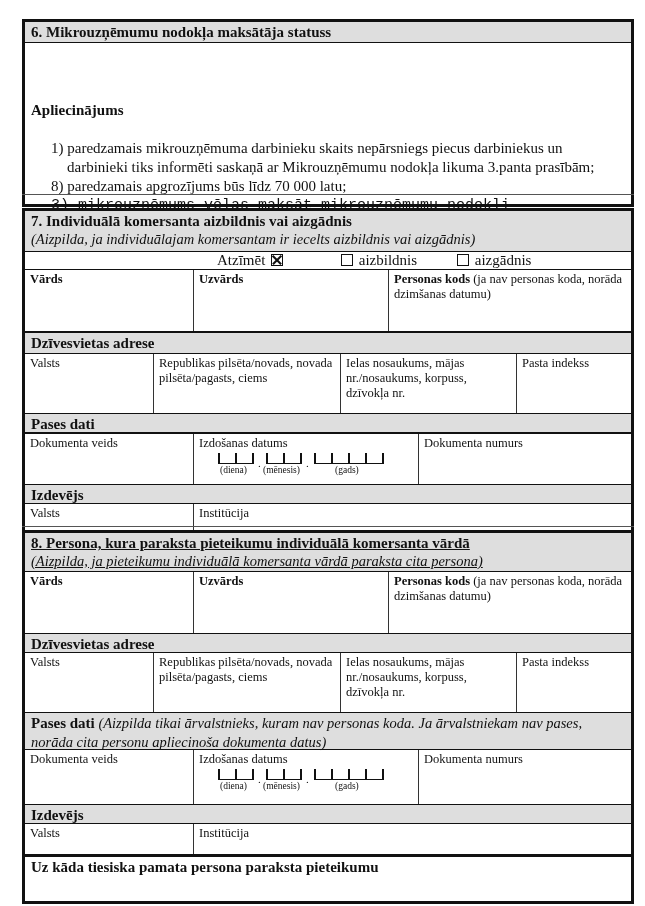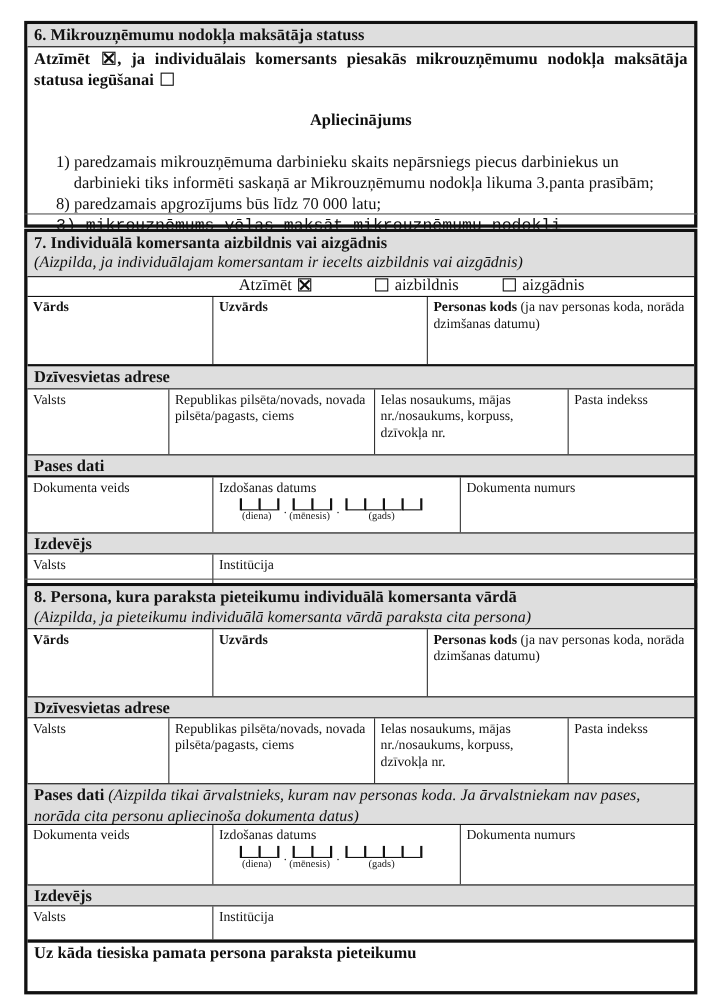--- a/index.html
+++ b/index.html
@@ -25,26 +25,21 @@
   .dlabel{position:absolute;top:13px;font-size:9.5px;line-height:10px;}
   .sep{position:absolute;left:22px;width:612px;height:1px;background:#555;}
 </style>
 </head>
 <body>
 
 <div class="box" style="top:5px;height:182px;margin-top:14px;">
   <div class="row gray hdr" style="top:0;height:21px;border-top:none;border-bottom:1.5px solid #111;">
     <span>6. Mikrouzņēmumu nodokļa maksātāja statuss</span>
   </div>
-  <div class="s6text b" style="top:23px;text-align:justify;">
-    <span>Atzīmēt</span>
-    <span class="chk x"></span><span>, ja individuālais komersants piesakās mikrouzņēmumu nodokļa maksātāja statusa iegūšanai</span>
-    <span class="chk"></span>
-  </div>
-  <div class="s6text b" style="top:79px;text-align:center;">Apliecinājums</div>
+  <div class="s6text b" style="top:79px;">Apliecinājums</div>
   <div class="s6text" style="top:117px;left:26px;">1) paredzamais mikrouzņēmuma darbinieku skaits nepārsniegs piecus darbiniekus un</div>
   <div class="s6text" style="top:136px;left:42px;">darbinieki tiks informēti saskaņā ar Mikrouzņēmumu nodokļa likuma 3.panta prasībām;</div>
   <div class="s6text" style="top:155px;left:26px;">8) paredzamais apgrozījums būs līdz 70 000 latu;</div>
   <div class="s6text" style="top:174px;left:26px;font-family:Liberation Mono, monospace;">3) mikrouzņēmums vēlas maksāt mikrouzņēmumu nodokli</div>
 </div>
 <div class="sep" style="top:194px;"></div>
 
 <div class="box" style="top:208px;height:321px;">
   <div class="row gray hdr" style="top:0;height:40px;border-top:none;">
     <div>7. Individuālā komersanta aizbildnis vai aizgādnis</div>
@@ -118,21 +113,21 @@
     <span>Izdevējs</span>
   </div>
   <div class="row" style="top:292px;height:29px;">
     <div class="cell first" style="left:0;width:168px;"><span>Valsts</span></div>
     <div class="cell" style="left:168px;right:0;"><span>Institūcija</span></div>
   </div>
 </div>
 <div class="sep" style="top:526px;"></div>
 
 <div class="box" style="top:530px;height:368px;">
-  <div class="row gray hdr" style="top:0;height:38px;border-top:none;">
+  <div class="row gray hdr" style="top:0;height:38px;border-top:none;text-decoration:underline;">
     <div>8. Persona, kura paraksta pieteikumu individuālā komersanta vārdā</div>
     <div class="sub">(Aizpilda, ja pieteikumu individuālā komersanta vārdā paraksta cita persona)</div>
   </div>
   <div class="row" style="top:38px;height:62px;">
     <div class="cell first b" style="left:0;width:168px;"><span>Vārds</span></div>
     <div class="cell b" style="left:168px;width:195px;"><span>Uzvārds</span></div>
     <div class="cell" style="left:363px;right:0;"><span class="b">Personas kods</span><span> (ja nav personas koda, norāda dzimšanas datumu)</span></div>
   </div>
   <div class="row gray hdr" style="top:100px;height:19px;">
     <span>Dzīvesvietas adrese</span>

